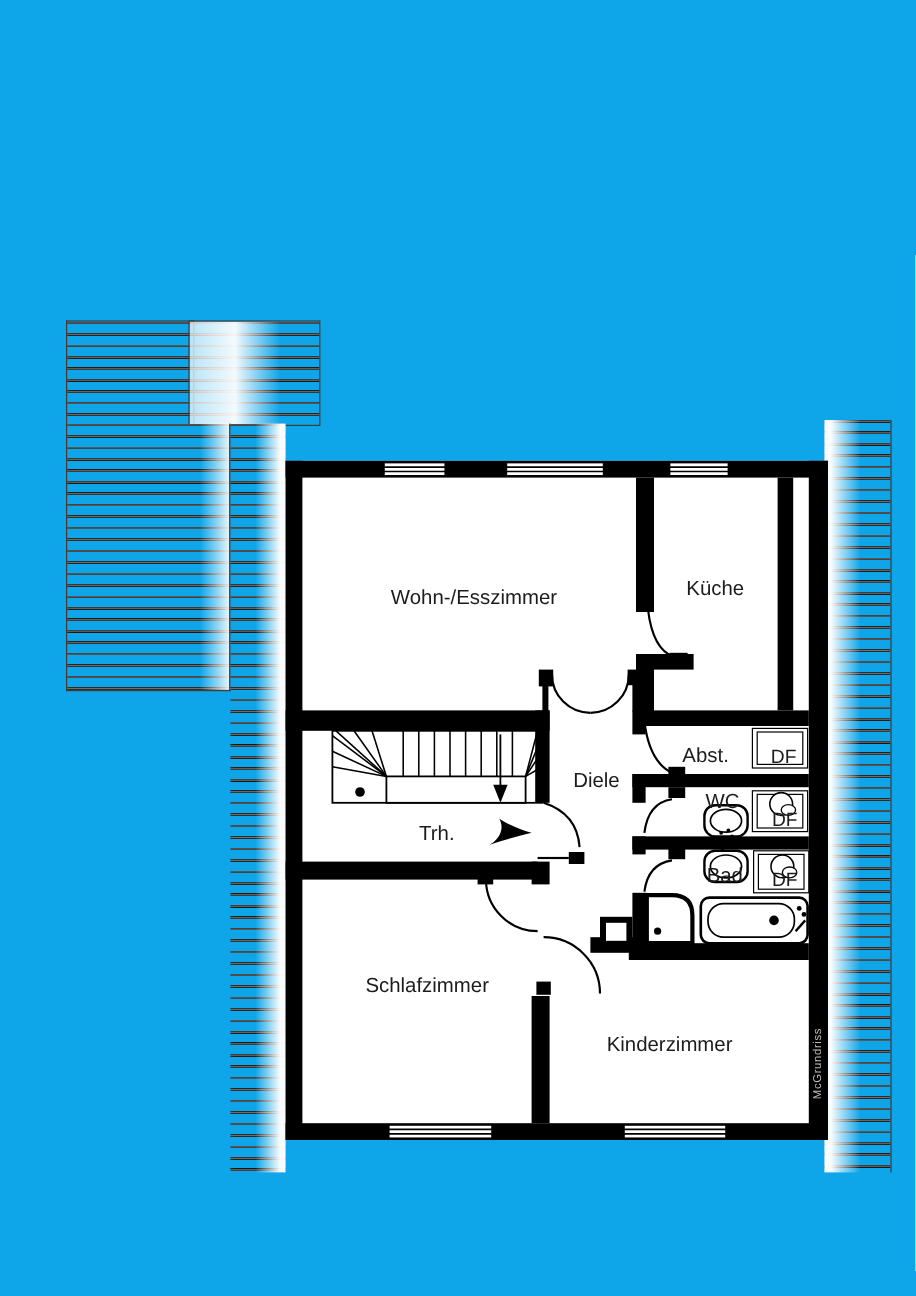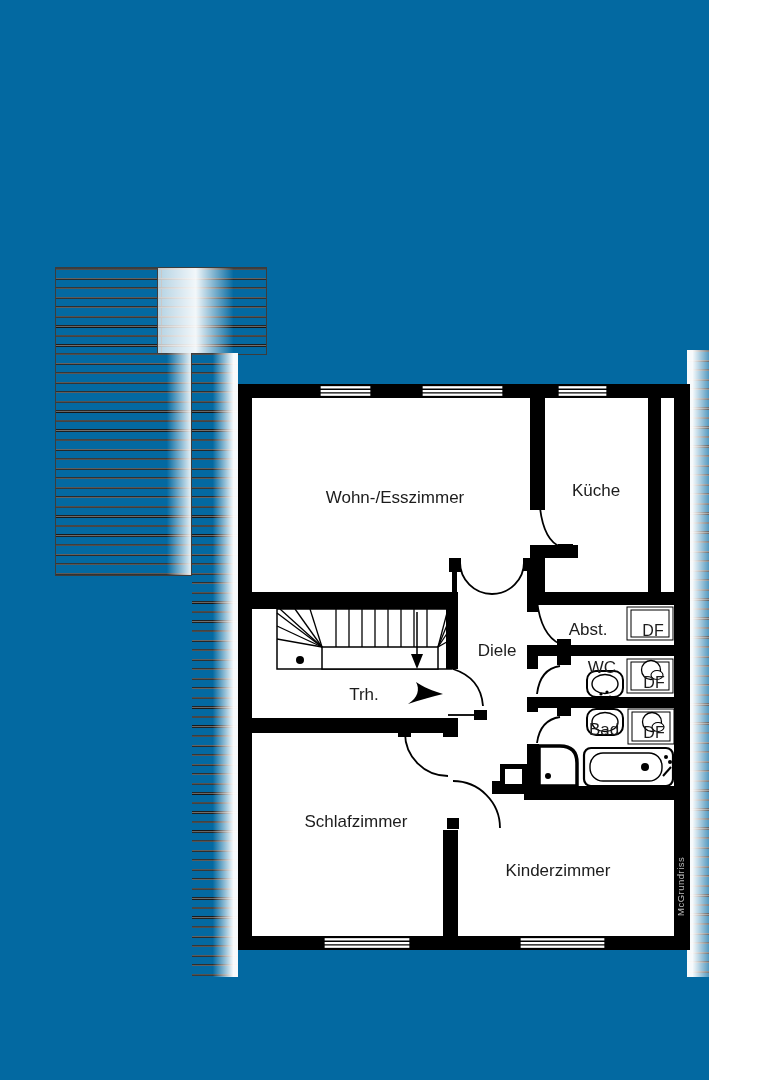--- a/index.html
+++ b/index.html
@@ -1,17 +1,17 @@
 <!DOCTYPE html>
 <html><head>
 <meta charset="utf-8">
 <style>
   html,body{margin:0;padding:0;background:#ffffff;}
   .page{
-    position:relative;width:709px;height:1080px;background:#0369a1;overflow:hidden;
+    position:relative;width:763px;height:1080px;background:#0ea5e9;overflow:hidden;
     font-family:"Liberation Sans", sans-serif;
   }
   .hatch{position:absolute;}
   .hlines{
     background-image:repeating-linear-gradient(to bottom,
       #161616 0px,#6f6f6f 1.1px,#161616 2.2px,
       rgba(0,0,0,0) 2.2px,rgba(0,0,0,0) 9.55px);
   }
   .hatch-a1{left:55px;top:267px;width:105px;height:86px;border:1px solid #3c3c3c;border-bottom:none;}
   .hatch-b{left:157px;top:267px;width:108px;height:86px;border:1px solid #3c3c3c;

